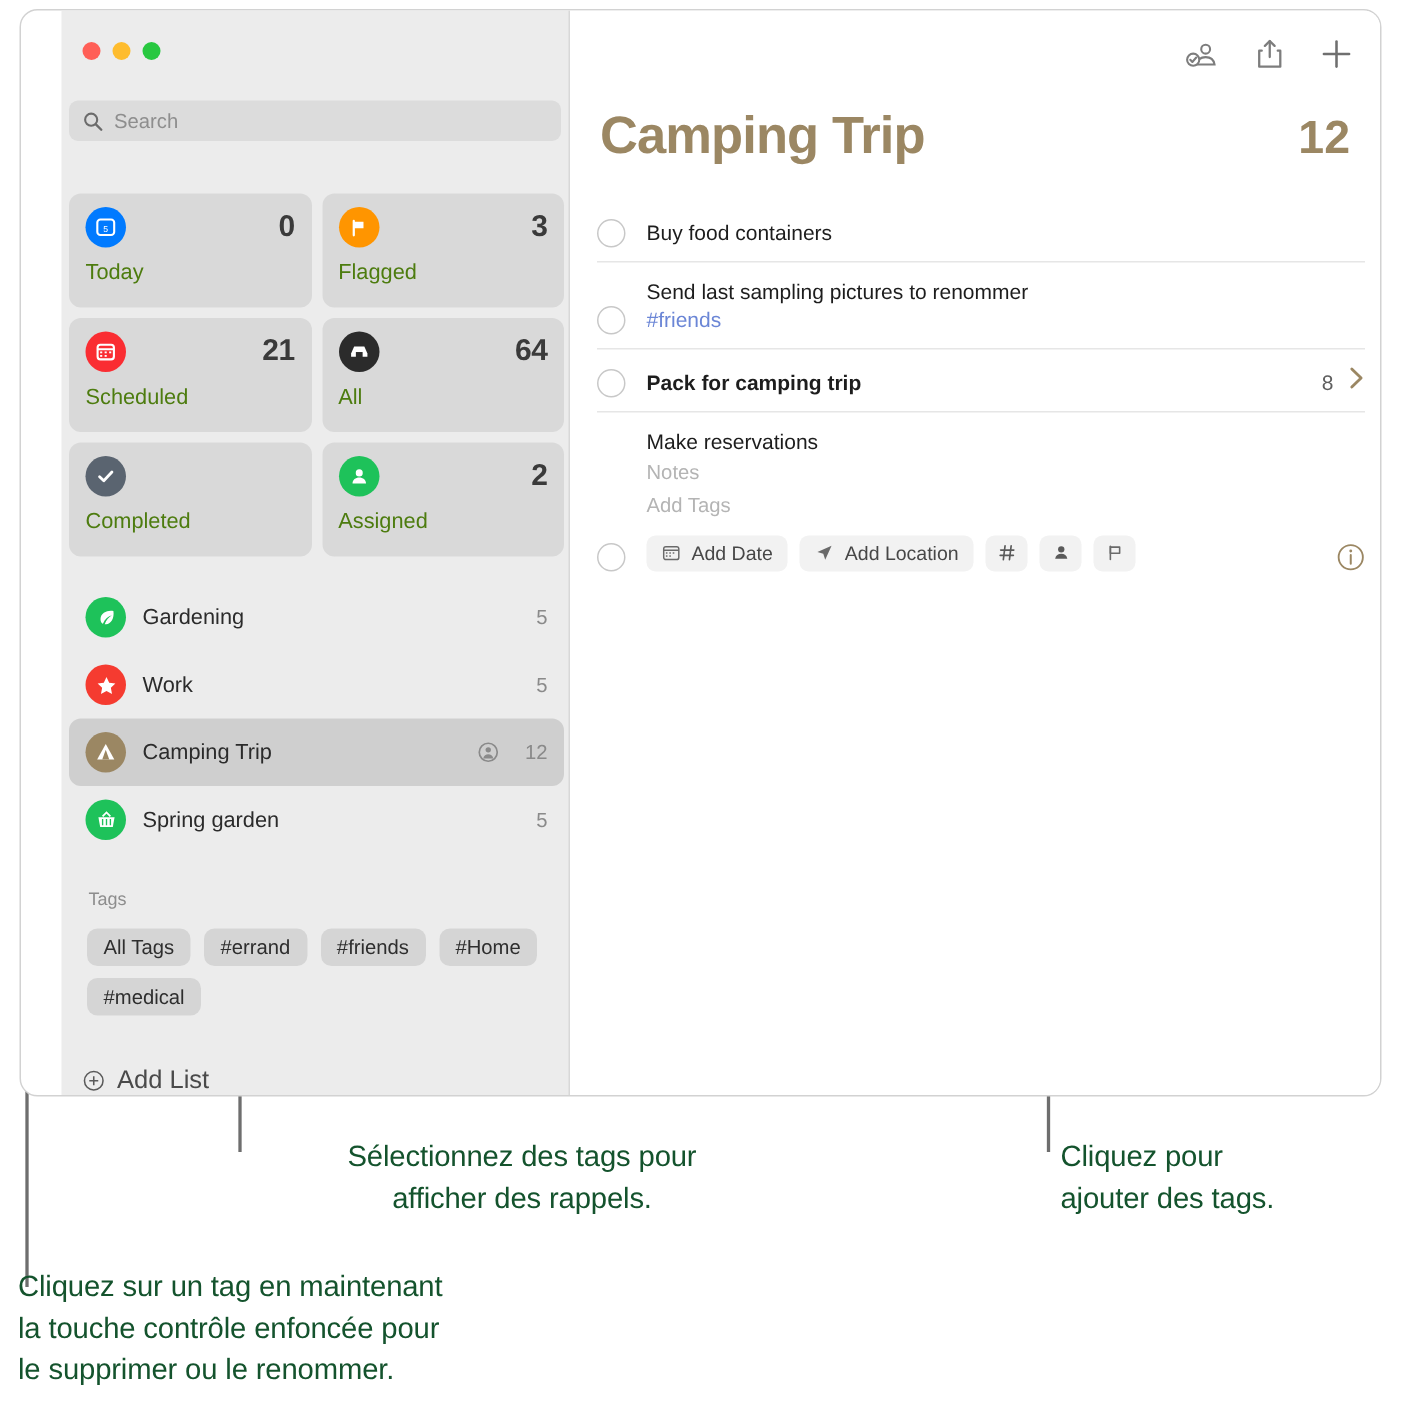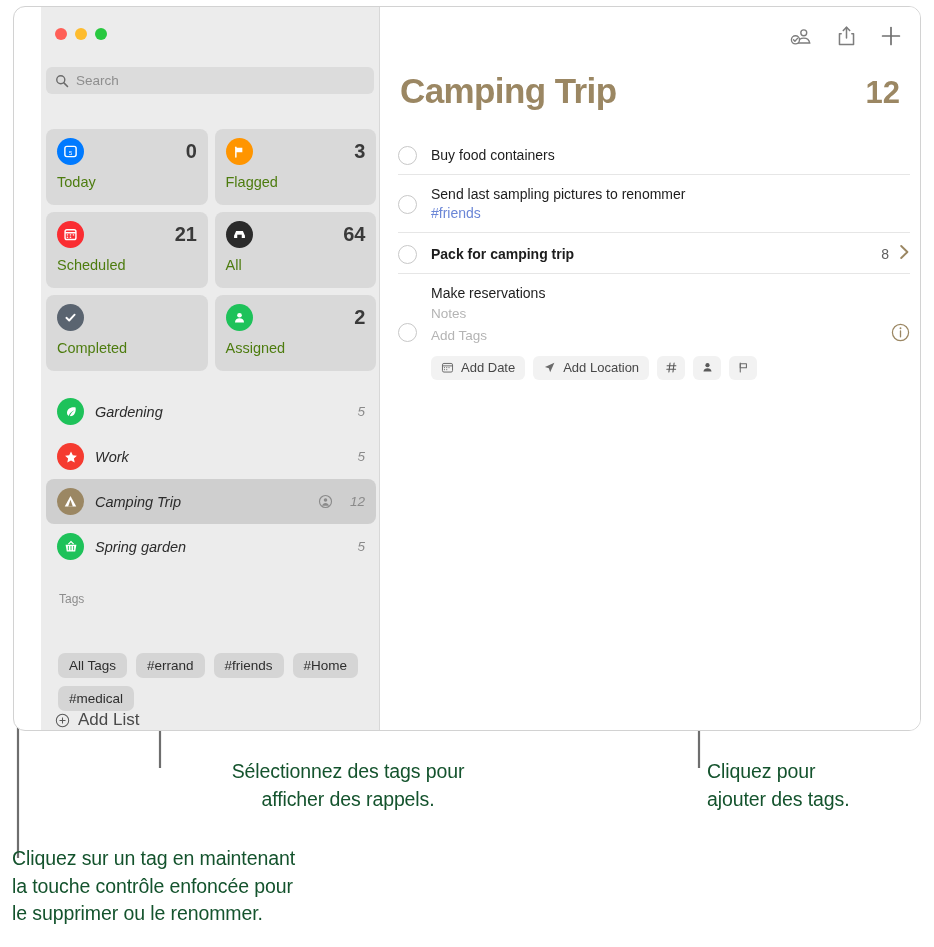--- a/index.html
+++ b/index.html
@@ -62,38 +62,38 @@
     display: flex; align-items: center; justify-content: center;
     color: #fff;
   }
   .smart .count { font-size: 20px; font-weight: bold; color: #3a3a3a; letter-spacing: -0.3px;}
   .smart .count.empty { visibility: hidden; }
   .smart .label { margin-top: 9px; font-size: 14.5px; color: #4d7c0f; }
 
   .lists { position: absolute; left: 5px; top: 382px; width: 330px; }
   .list-row {
     height: 45px; display: flex; align-items: center;
-    padding: 0 11px 0 11px; border-radius: 8px; gap: 11px; font-style: italic;
+    padding: 0 11px 0 11px; border-radius: 8px; gap: 11px;
   }
   .list-row.selected { background: #cfcfcf; }
   .list-ico {
     width: 27px; height: 27px; border-radius: 50%; flex: none;
     display: flex; align-items: center; justify-content: center;
   }
   .list-name { font-size: 14.5px; color: #2b2b2b; flex: 1; }
   .list-count { font-size: 13.5px; color: #8a8a8a; }
   .shared-ico { margin-right: 6px; display: flex; align-items: center;}
 
   .tags-head {
     position: absolute; left: 18px; top: 585px;
     font-size: 12px; color: #8d8d8d;
   }
   .tag-wrap {
     position: absolute; left: 17px; top: 612px; width: 310px;
-    display: flex; flex-wrap: wrap; gap: 8px 9px; margin-top: 34px;
+    display: flex; flex-wrap: wrap; gap: 8px 9px;
   }
   .tag {
     background: #d5d5d5; border-radius: 7px;
     padding: 5px 11px; font-size: 13.5px; color: #2e2e2e;
     white-space: nowrap;
   }
   .addlist {
     position: absolute; left: 14px; top: 703px;
     display: flex; align-items: center; gap: 8px;
     font-size: 17px; color: #4a4a4a;
@@ -109,21 +109,21 @@
 
   .title-row {
     position: absolute; left: 20px; top: 64px; right: 20px;
     display: flex; align-items: baseline; justify-content: space-between;
   }
   .big-title { font-size: 35px; font-weight: bold; color: #9b8763; letter-spacing: -0.6px; }
   .big-count { font-size: 31px; font-weight: bold; color: #9b8763; }
 
   .rems { position: absolute; left: 18px; top: 128px; right: 10px; }
   .rem {
-    display: flex; align-items: center; gap: 14px;
+    display: flex; align-items: flex-end; gap: 14px;
     padding: 10px 0 9px 0;
     border-bottom: 1px solid #e6e6e6;
     position: relative;
   }
   .rem:last-child { border-bottom: none; }
   .circle {
     width: 19px; height: 19px; border-radius: 50%;
     border: 1.4px solid #c8c8c8; flex: none; margin-top: 1px;
   }
   .rtext { flex: 1; }

